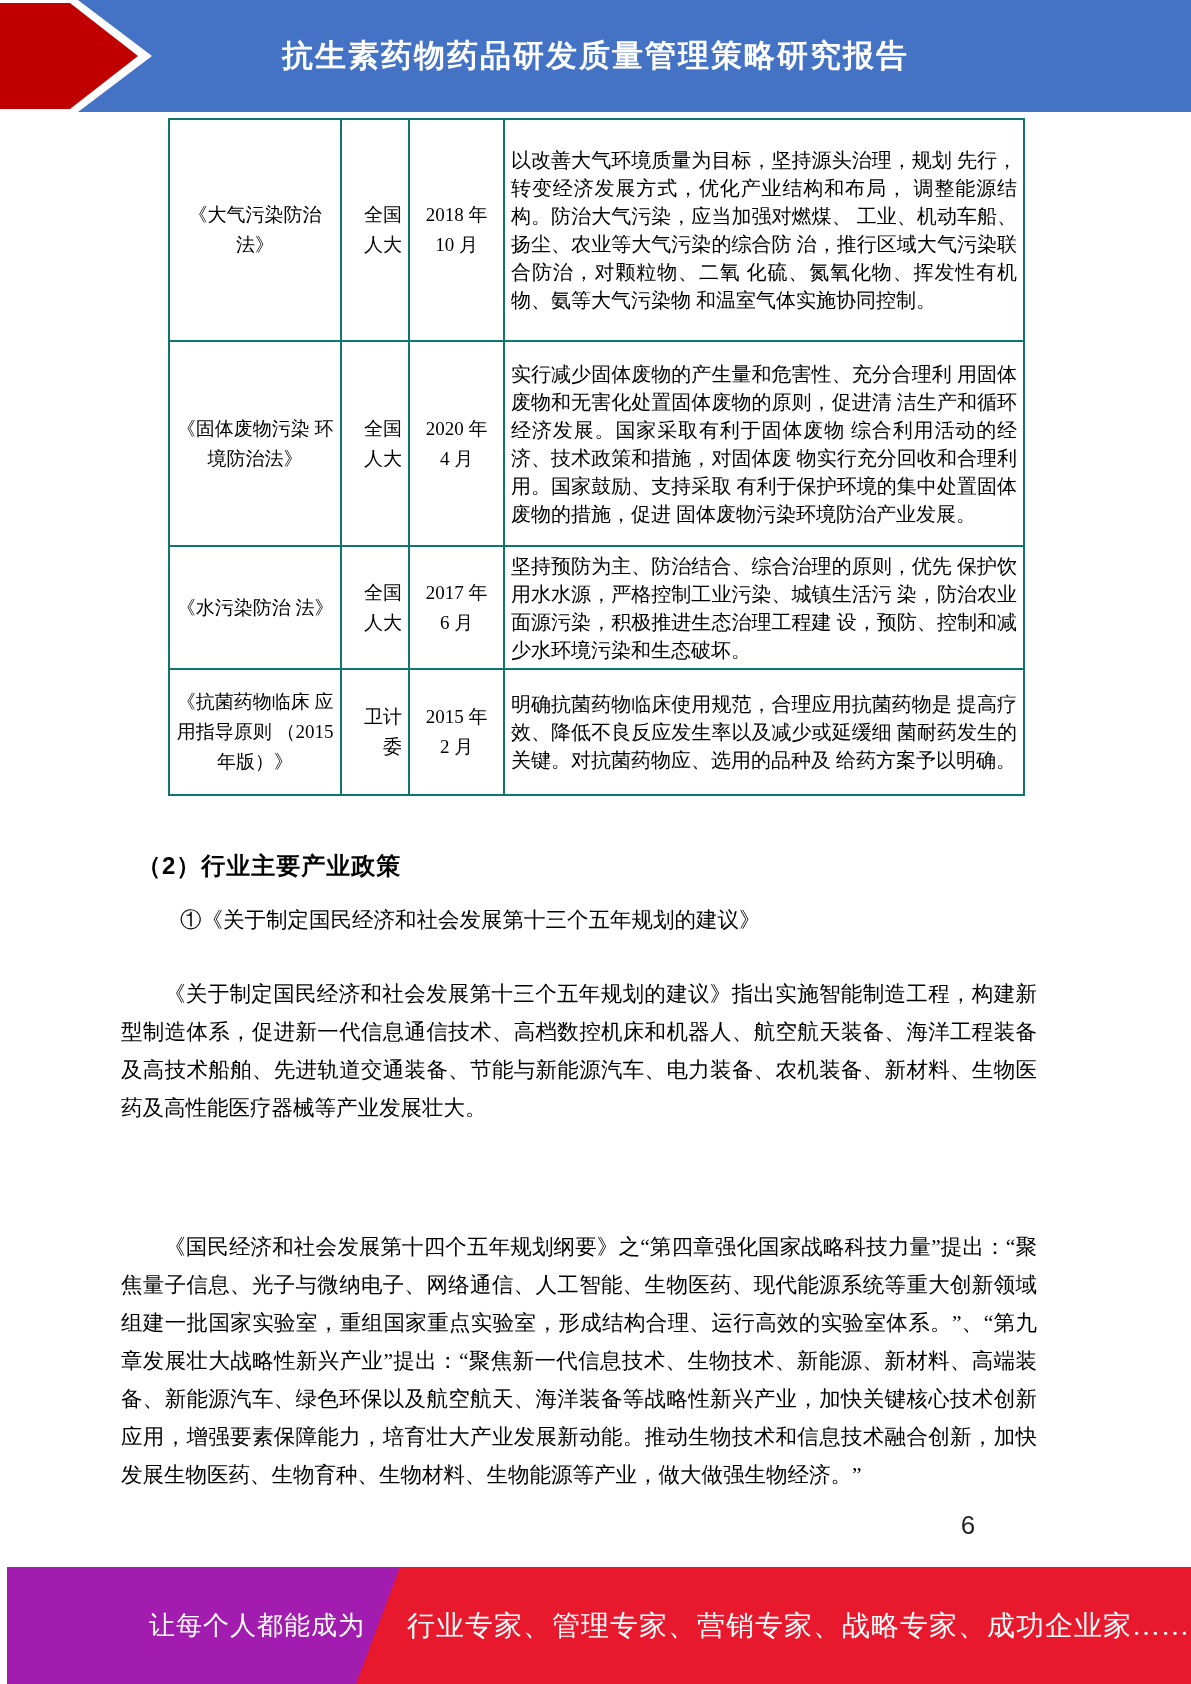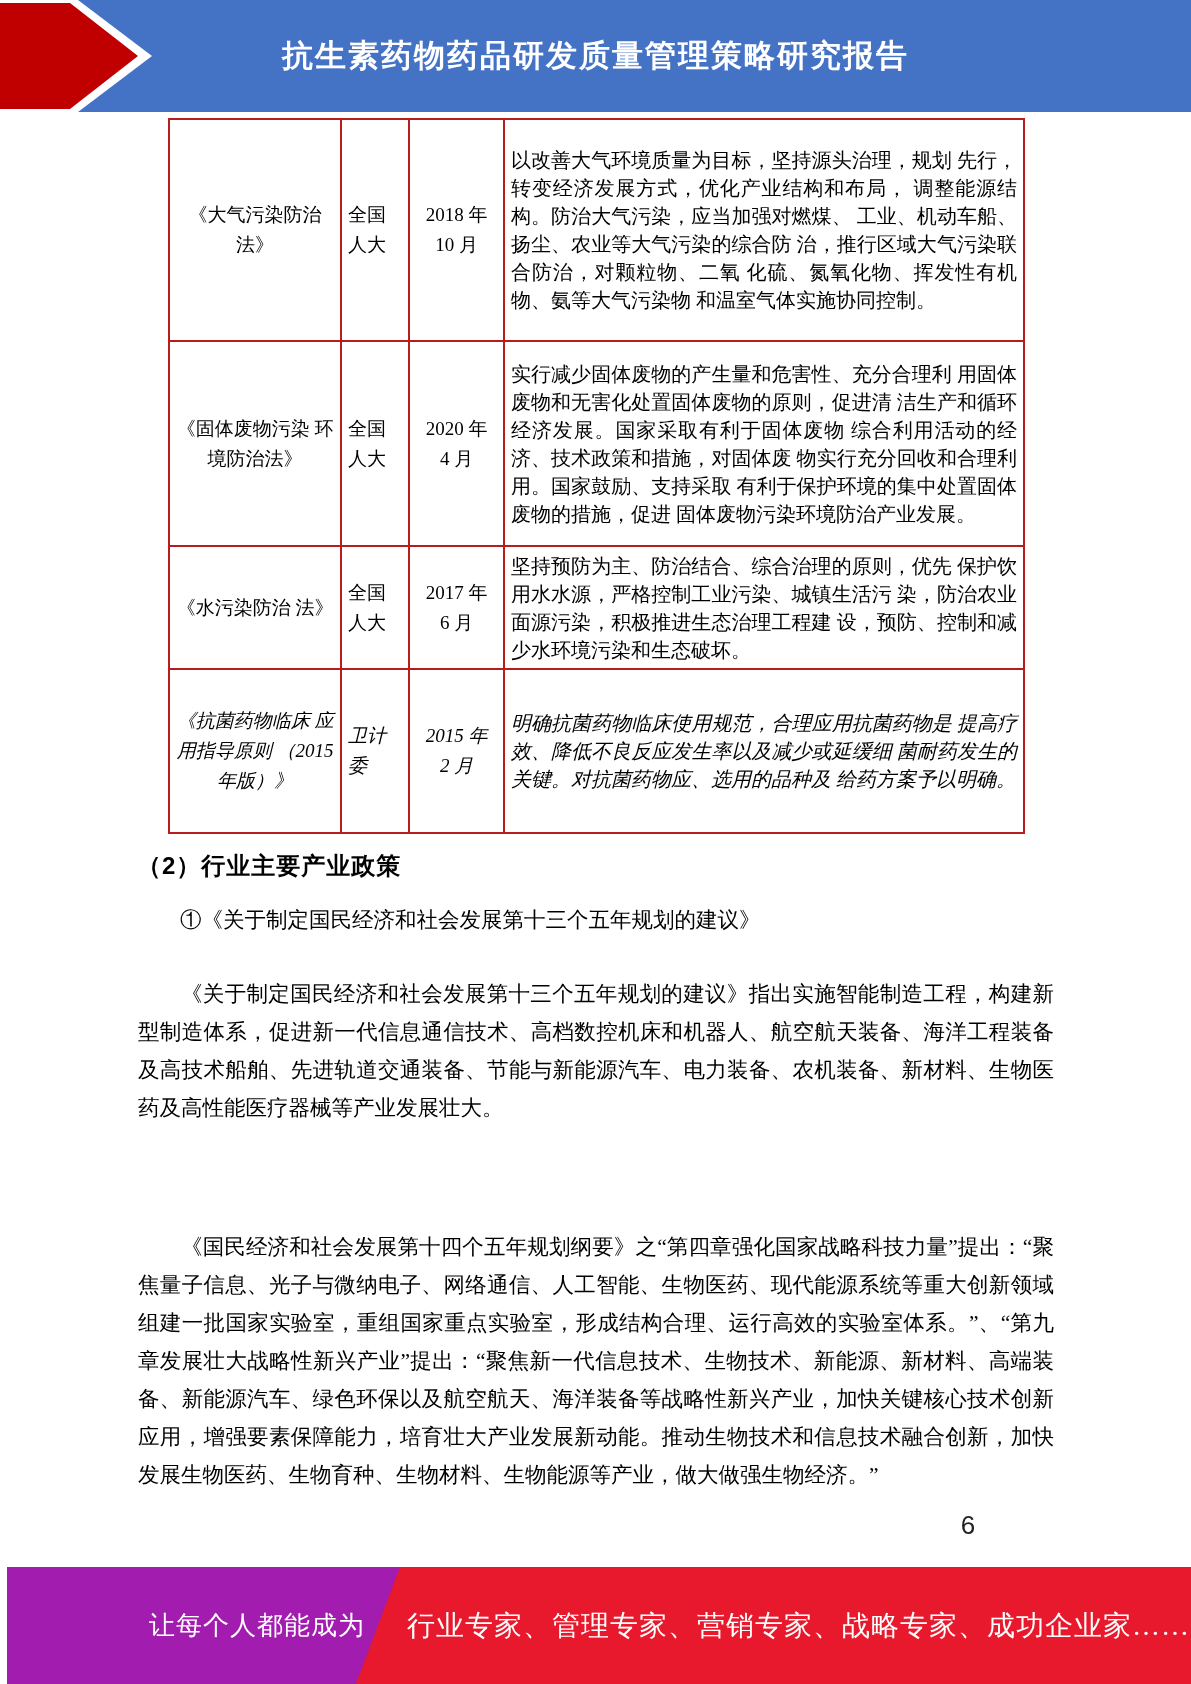--- a/index.html
+++ b/index.html
@@ -16,46 +16,46 @@
     display:flex;align-items:center;justify-content:center;
     font-family:"Liberation Sans","DejaVu Sans",sans-serif;
     font-weight:bold;font-size:31px;color:#ffffff;letter-spacing:2px;
   }
 
   
   .law-table{
     position:absolute;left:168px;top:118px;width:855px;
     border-collapse:collapse;table-layout:fixed;font-size:19px;
   }
-  .law-table td{border:2px solid #b91c1c;vertical-align:middle;padding:2px 6px;}
+  .law-table td{border:2px solid #0f766e;vertical-align:middle;padding:2px 6px;}
   .law-table tr.r1{height:222px;}
   .law-table tr.r2{height:205px;}
   .law-table tr.r3{height:123px;}
-  .law-table tr.r4{height:164px;font-style:italic;}
+  .law-table tr.r4{height:126px;}
   .cell-name{text-align:center;line-height:30px;}
-  .cell-org{text-align:left;line-height:30px;word-break:break-all;padding:2px 6px;margin-top:32px;}
+  .cell-org{text-align:right;line-height:30px;word-break:break-all;padding:2px 6px;margin-top:32px;}
   .cell-date{text-align:center;line-height:30px;}
   .cell-date .date-month{display:block;}
   .cell-date .date-year{display:block;}
   .cell-desc{font-size:20px;text-align:justify;line-height:28px;padding:4px 10px;}
 
   
   .section-heading{
     position:absolute;left:137px;top:850px;
     font-family:"Liberation Sans","DejaVu Sans",sans-serif;
     font-weight:bold;font-size:24px;letter-spacing:1px;
   }
   .policy-item{
     position:absolute;left:137px;width:916px;
     font-size:21.5px;text-indent:2em;white-space:nowrap;
   }
   .policy-item.i1{top:905px;}
   .policy-item.i2{top:1158px;}
   .body-para{
-    position:absolute;left:138px;width:916px;
+    position:absolute;left:121px;width:916px;
     font-size:21.5px;line-height:38px;text-align:justify;text-indent:2em;
   }
   .body-para.p1{top:975px;}
   .body-para.p2{top:1228px;}
 
   .page-number{
     position:absolute;left:938px;top:1510px;width:60px;text-align:center;
     font-family:"Liberation Sans","DejaVu Sans",sans-serif;font-size:26px;color:#222;
   }
 

